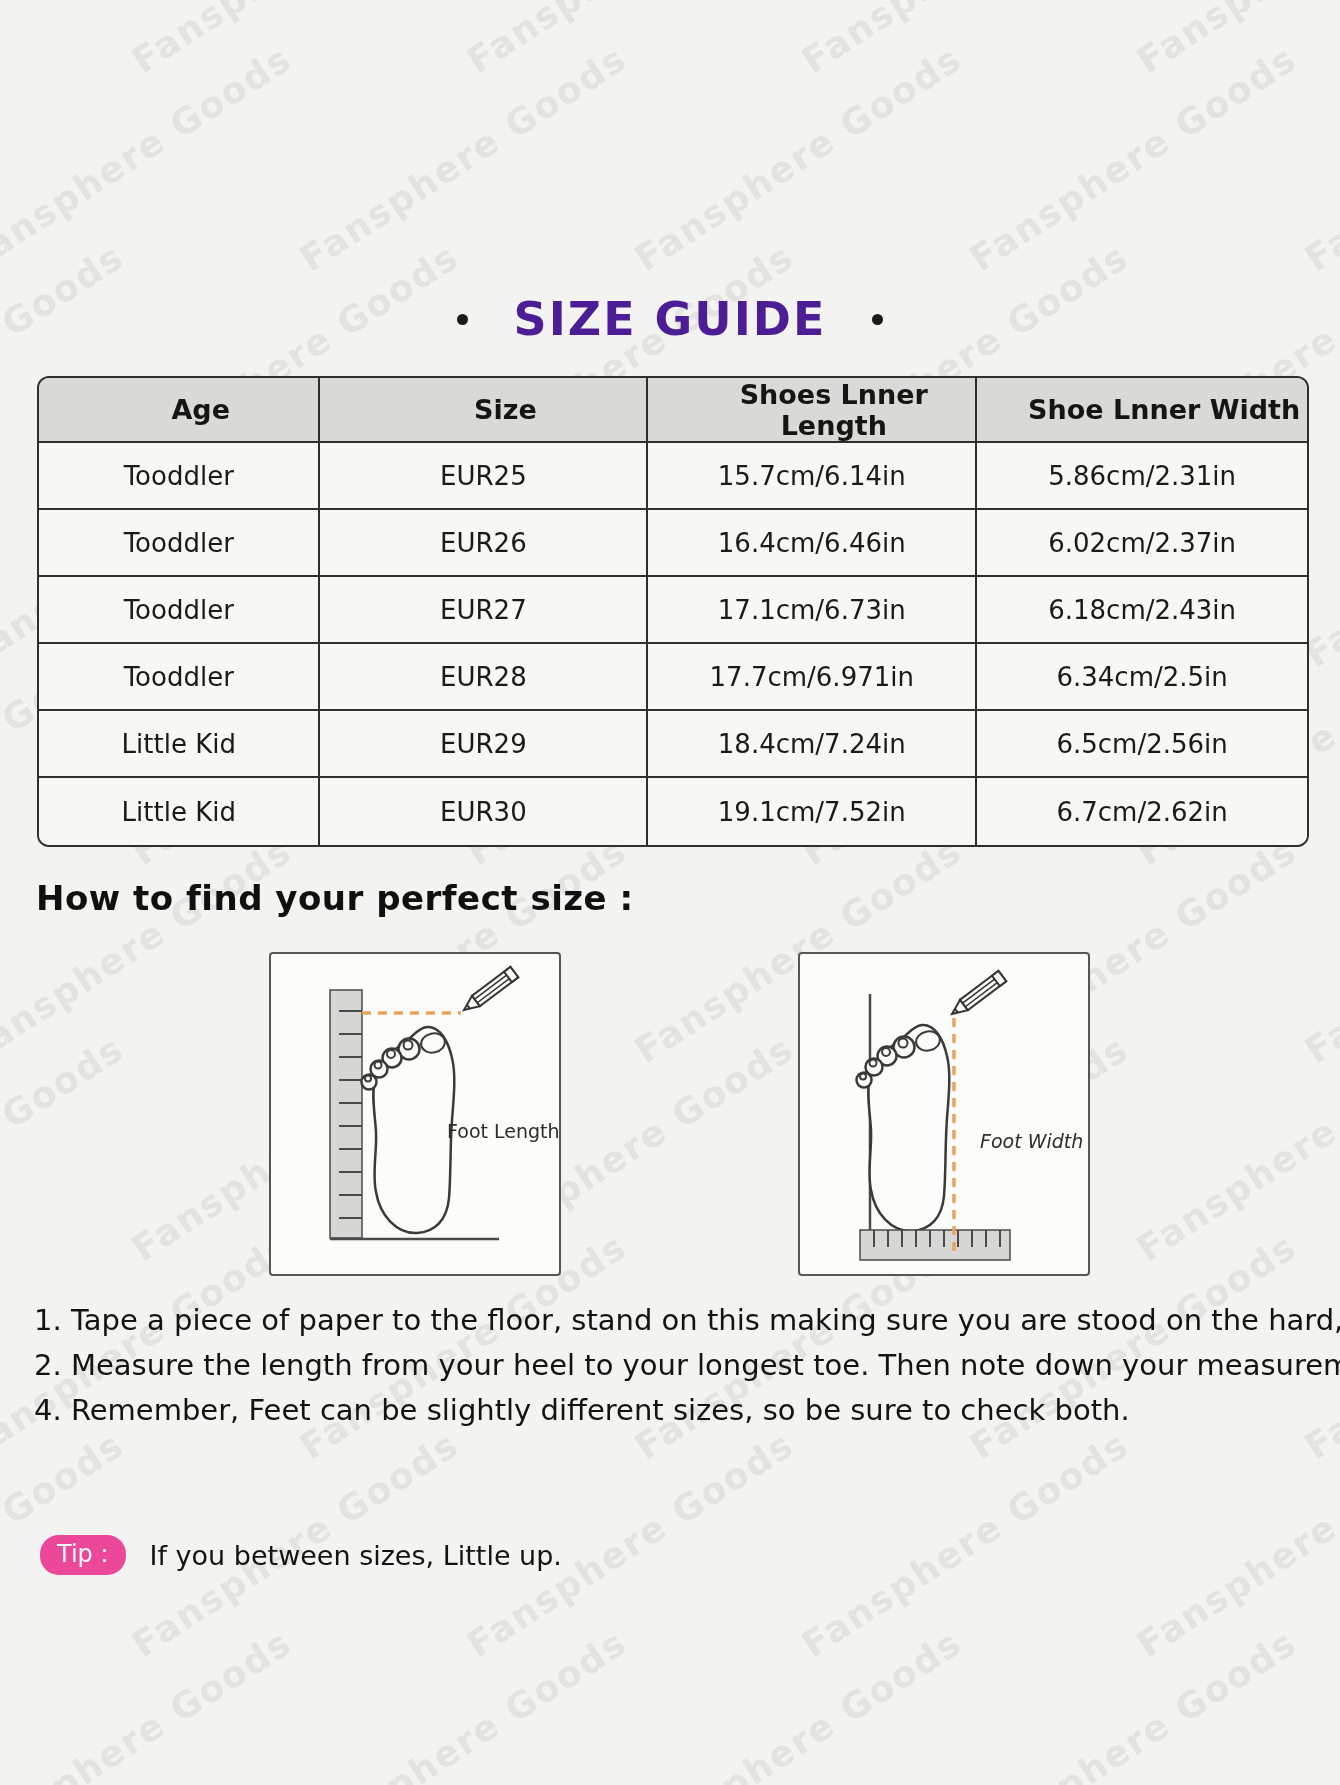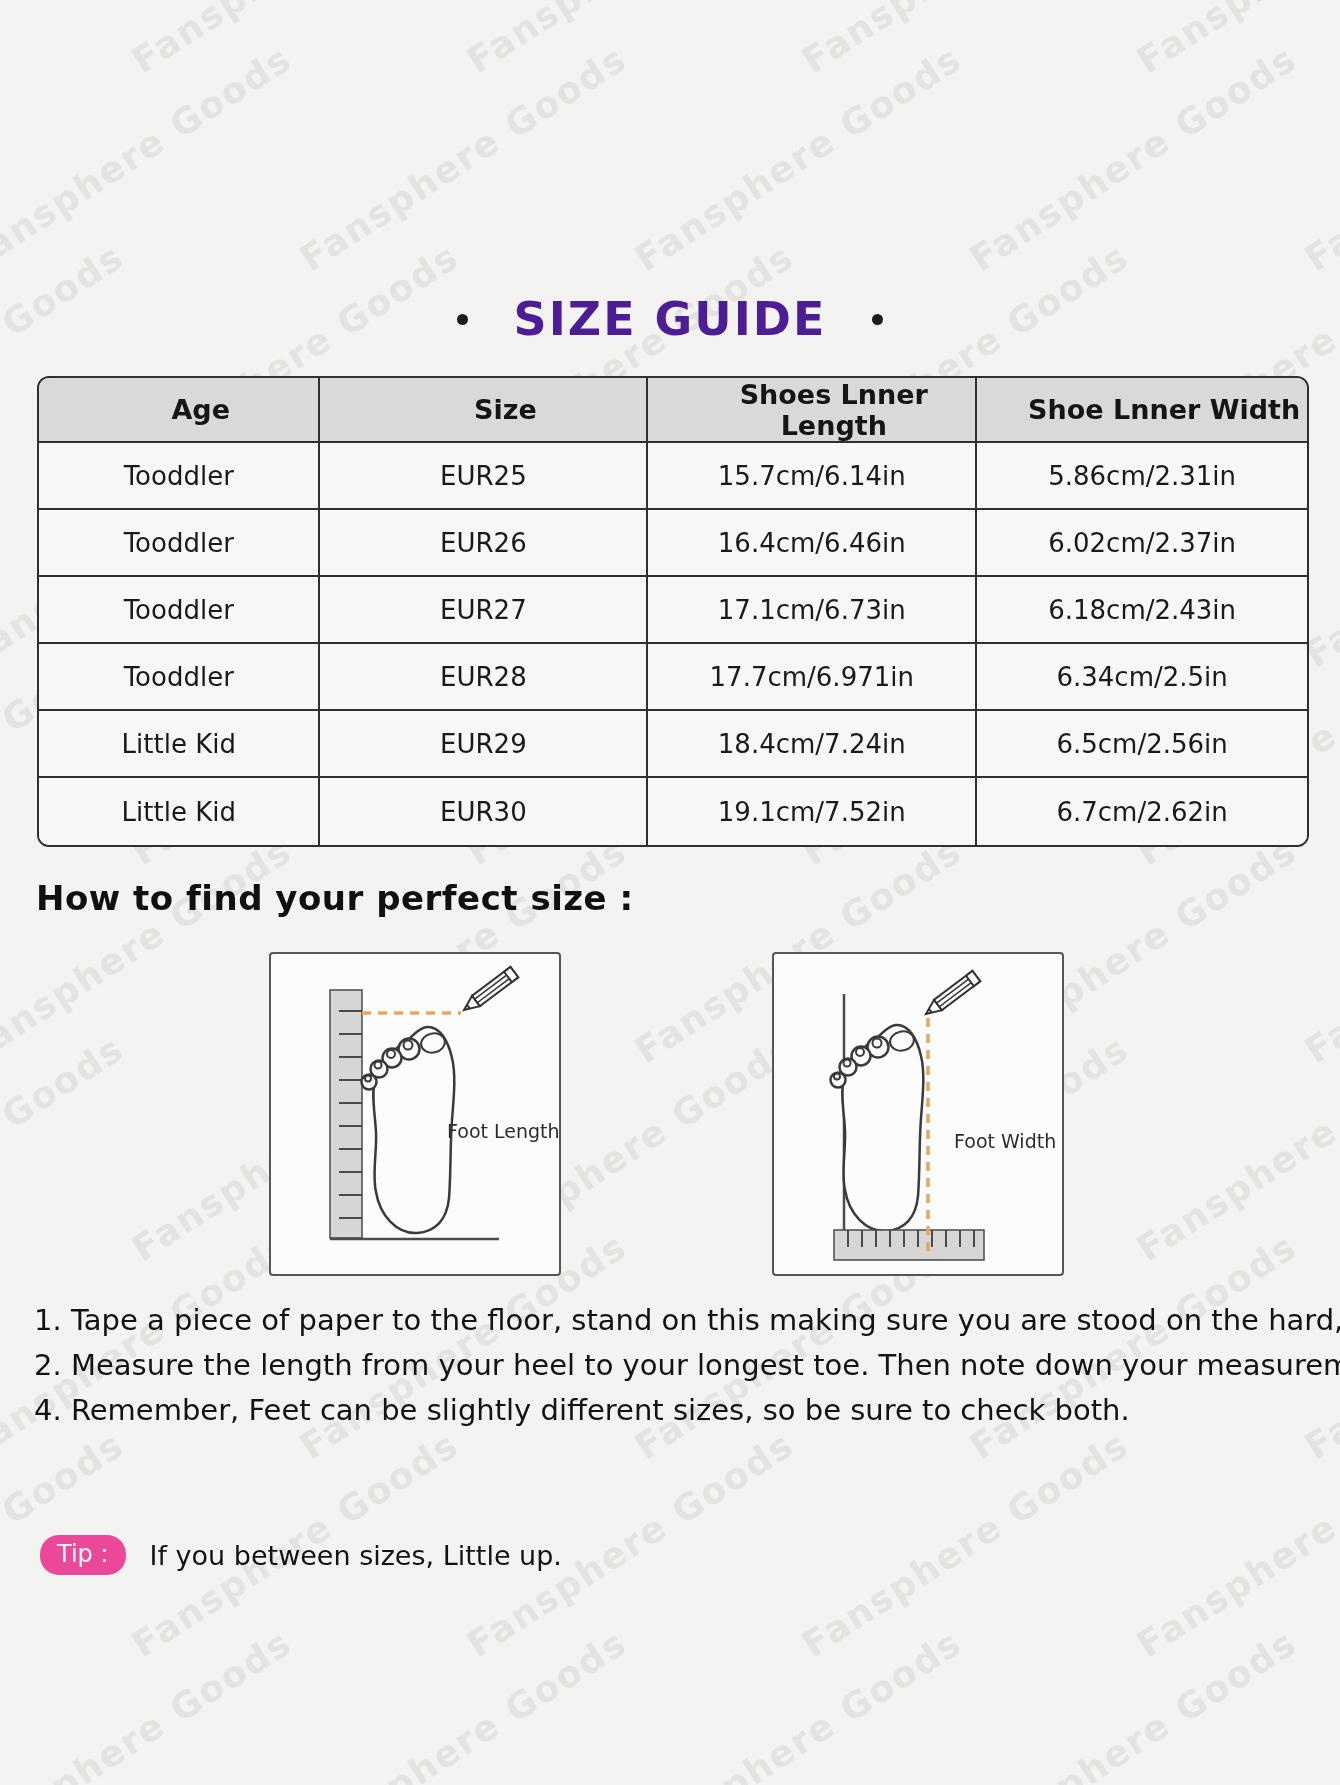--- a/index.html
+++ b/index.html
@@ -63,21 +63,21 @@
     font-size: 34px; font-weight: 600; color: #101010; letter-spacing: 0.5px;
   }
 
   
   .diagram-box {
     position: absolute; width: 292px; height: 324px;
     background: #fcfcfa;
     border: 2px solid #565656; border-radius: 4px;
   }
   .diagram-box.first { left: 269px; top: 952px; }
-  .diagram-box.second { left: 772px; top: 952px; }
+  .diagram-box.second { left: 798px; top: 952px; font-style: italic; }
   .diagram-box svg { position: absolute; left: 0; top: 0; }
   .diagram-label {
     position: absolute; font-size: 19px; color: #2c2c2c; white-space: nowrap;
   }
   .diagram-box.first .diagram-label { left: 176px; top: 166px; }
   .diagram-box.second .diagram-label { left: 180px; top: 176px; }
 
   
   .instructions {
     position: absolute; left: 34px; top: 1298px; width: 1286px;

